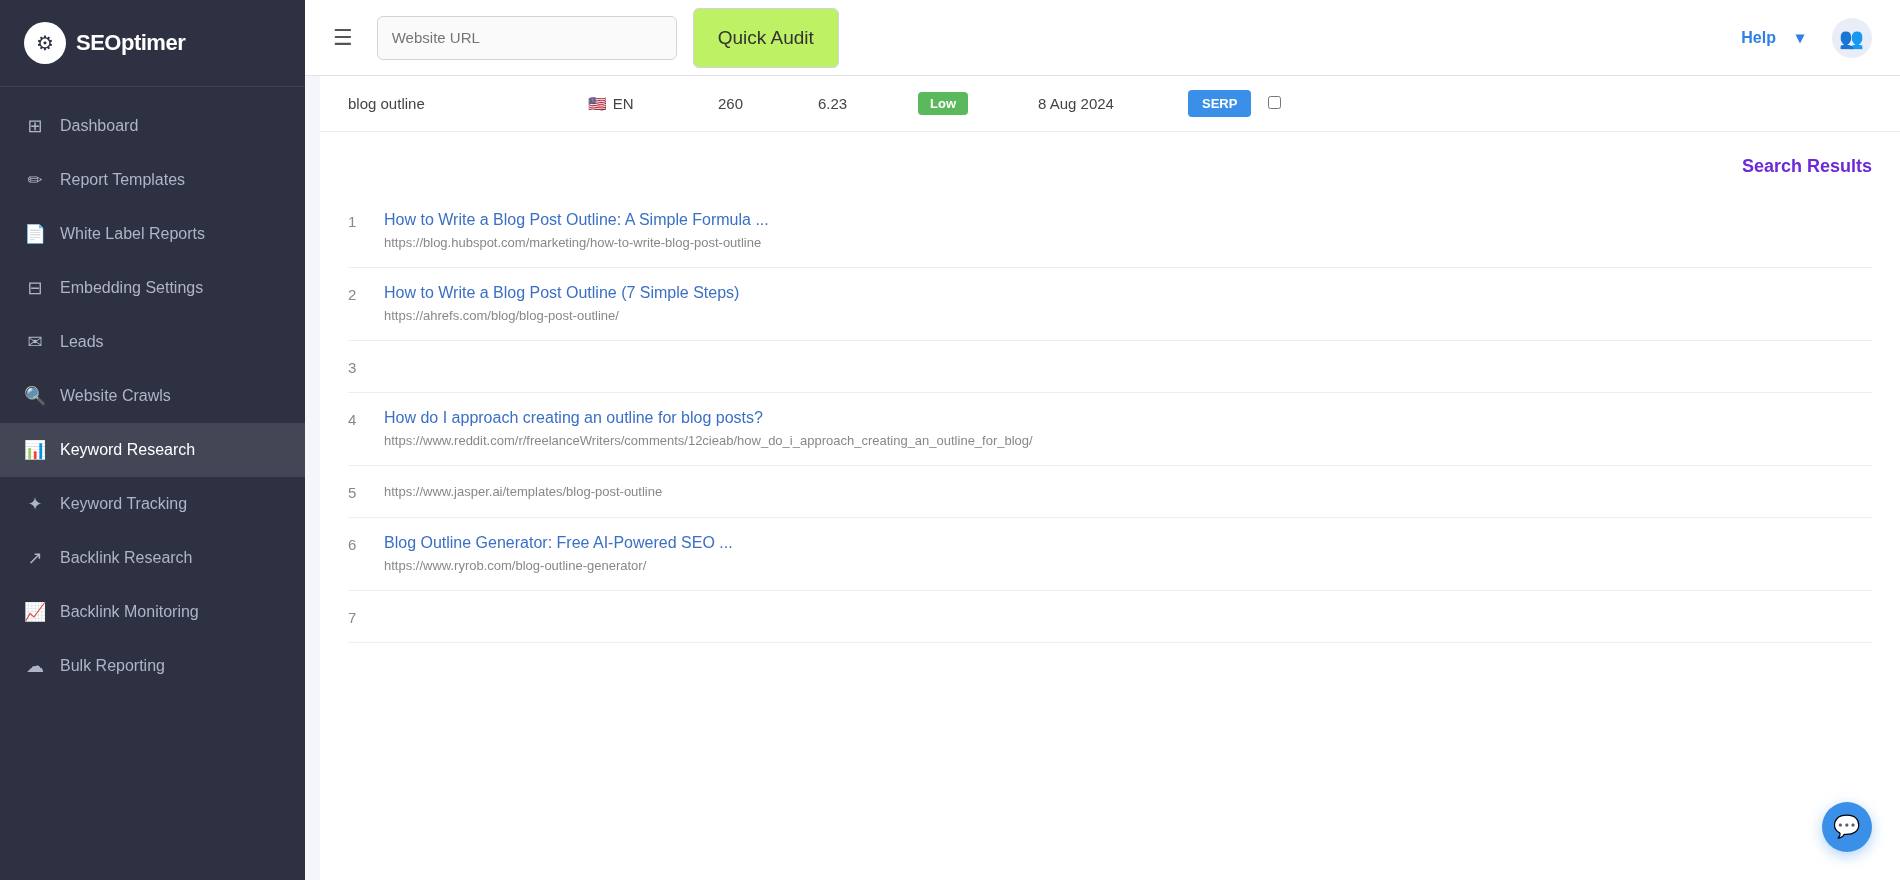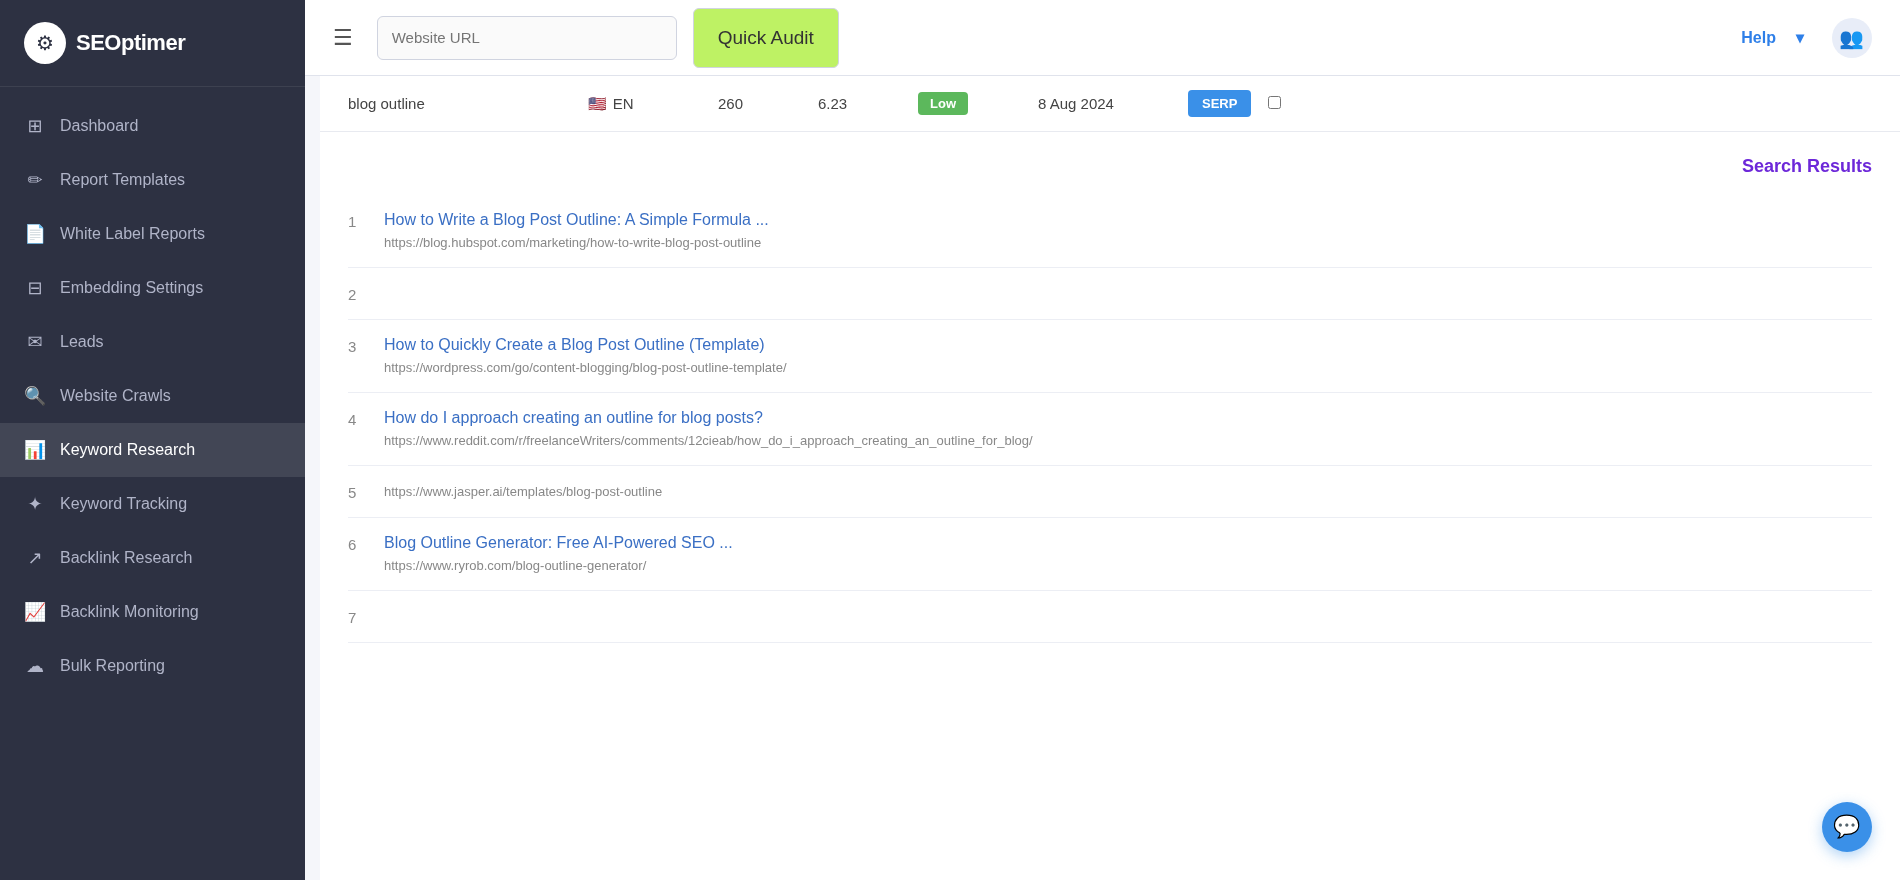--- a/index.html
+++ b/index.html
@@ -349,27 +349,27 @@
       <div id="results-list">
           <div class="result-item">
       <div class="result-number">1</div>
       <div class="result-body">
         <a class="result-title" href="#">How to Write a Blog Post Outline: A Simple Formula ...</a>
         <span class="result-url">https://blog.hubspot.com/marketing/how-to-write-blog-post-outline</span>
       </div>
     </div>
           <div class="result-item">
       <div class="result-number">2</div>
+      <div class="result-body">
+        <a class="result-title" href="#">How to Write a Blog Post Outline (7 Simple Steps)</a>
+        <span class="result-url">https://ahrefs.com/blog/blog-post-outline/</span>
+      </div>
     </div>
           <div class="result-item">
       <div class="result-number">3</div>
-      <div class="result-body">
-        <a class="result-title" href="#">How to Quickly Create a Blog Post Outline (Template)</a>
-        <span class="result-url">https://wordpress.com/go/content-blogging/blog-post-outline-template/</span>
-      </div>
     </div>
           <div class="result-item">
       <div class="result-number">4</div>
       <div class="result-body">
         <a class="result-title" href="#">How do I approach creating an outline for blog posts?</a>
         <span class="result-url">https://www.reddit.com/r/freelanceWriters/comments/12cieab/how_do_i_approach_creating_an_outline_for_blog/</span>
       </div>
     </div>
           <div class="result-item">
       <div class="result-number">5</div>

